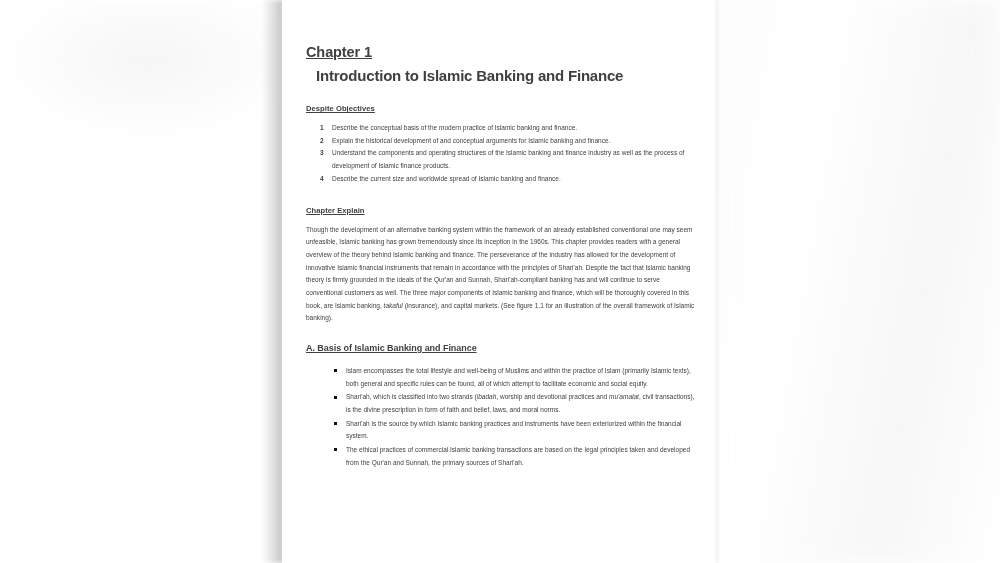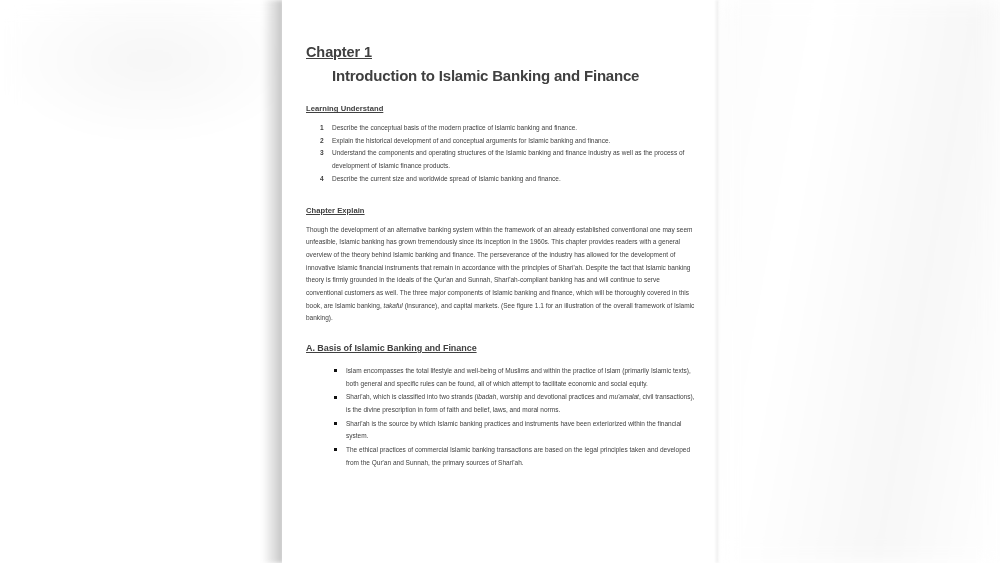--- a/index.html
+++ b/index.html
@@ -70,21 +70,21 @@
     font-size: 14.5px;
     font-weight: bold;
     text-decoration: underline;
     letter-spacing: -0.1px;
     margin: 0 0 6px 0;
     line-height: 1.2;
   }
   .chapter-title {
     font-size: 15px;
     font-weight: bold;
-    margin: 0 0 18px 26px;
+    margin: 0 0 18px 10px;
     line-height: 1.25;
     letter-spacing: -0.2px;
   }
 
   .sec-heading {
     font-size: 7.6px;
     font-weight: bold;
     text-decoration: underline;
     margin: 0 0 9px 0;
     letter-spacing: 0.05px;
@@ -166,21 +166,21 @@
   <div class="backdrop-right"></div>
   <div class="page-shadow-left"></div>
 
   <div class="page">
     <div class="content">
 
       <div class="chapter-label">Chapter 1</div>
 
       <div class="chapter-title">Introduction to Islamic Banking and Finance</div>
 
-      <div class="sec-heading">Learning Understand</div>
+      <div class="sec-heading">Despite Objectives</div>
 
       <ol class="objectives">
         <li>
           <span class="num">1</span>
           <span>Describe the conceptual basis of the modern practice of Islamic banking and finance.</span>
         </li>
         <li>
           <span class="num">2</span>
           <span>Explain the historical development of and conceptual arguments for Islamic banking and finance.</span>
         </li>

